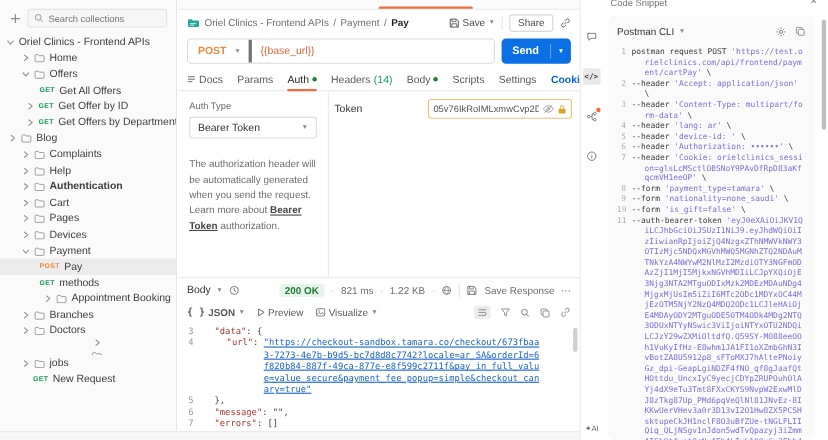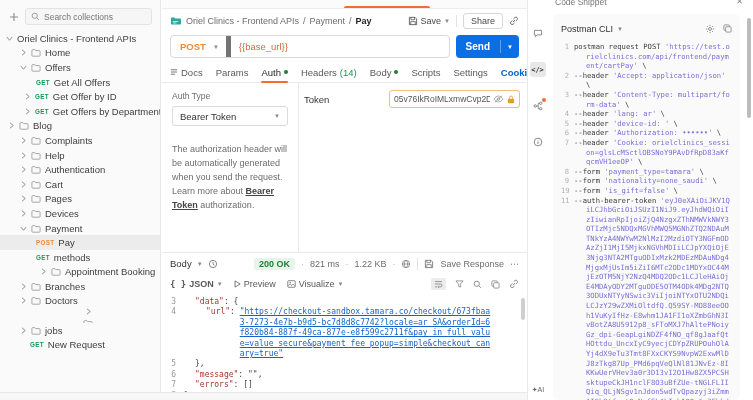--- a/index.html
+++ b/index.html
@@ -41,21 +41,21 @@
   .vline { width:1px; height:12px; background:#e2e2e2; }
   #share-btn { font-size:9px; color:#4a4a4a; border:1px solid #d8d8d8; border-radius:3px; padding:2px 7px; }
   .caret { font-size:6px; color:#8a8a8a; }
 
   #reqrow { display:flex; align-items:center; gap:6px; padding:2px 8px 4px; }
   #url-box { flex:1; display:flex; align-items:center; height:23px; border:1px solid #d9d9d9;
              border-radius:4px; background:#fff; overflow:hidden; }
   #req-method { font-size:9.5px; font-weight:bold; color:var(--method-post); padding:0 7px 0 9px; }
   #url-box .caret { margin-right:7px; }
   #url-text { font-size:9.5px; white-space:nowrap; overflow:hidden; padding-left:8px;
-              border-left:5px solid #737373; height:100%; display:flex; align-items:center; }
+              border-left:3px solid #737373; height:100%; display:flex; align-items:center; }
   #url-var { color:var(--variable-orange); }
   #url-path { color:#333; margin-left:2px; }
   #send-btn { display:flex; align-items:center; height:23px; background:var(--send-blue);
               border-radius:4px; color:#fff; cursor:pointer; }
   #send-btn .lbl { font-size:10px; font-weight:bold; padding:0 10px; }
   #send-btn .sep { width:1px; height:13px; background:rgba(255,255,255,.35); }
   #send-btn .caret { color:#fff; padding:0 6px; }
 
   #tabsrow { display:flex; align-items:center; height:21px; padding:0 8px; gap:13px;
              border-bottom:1px solid #e9e9e9; font-size:9.5px; color:#595959; }
@@ -254,21 +254,21 @@
               <path d="M2.6 1.2 6 4 2.6 6.8" fill="none" stroke="currentColor" stroke-width="1.1" stroke-linecap="round" stroke-linejoin="round"></path>
             </svg>
           </span>
           <span class="fold">
             <svg viewBox="0 0 12 11" width="10" height="9">
               <path d="M1 3c0-.6.4-1 1-1h2.6l1 1.2H10c.6 0 1 .4 1 1V9c0 .6-.4 1-1 1H2c-.6 0-1-.4-1-1z" fill="none" stroke="currentColor" stroke-width=".9"></path>
             </svg>
           </span>
           <span>Help</span>
         </div>
-        <div class="trow" style="padding-left: 20px;">
+        <div class="trow" style="padding-left: 20px; font-weight: bold;">
           <span class="chev">
             <svg viewBox="0 0 8 8" width="7" height="7">
               <path d="M2.6 1.2 6 4 2.6 6.8" fill="none" stroke="currentColor" stroke-width="1.1" stroke-linecap="round" stroke-linejoin="round"></path>
             </svg>
           </span>
           <span class="fold">
             <svg viewBox="0 0 12 11" width="10" height="9">
               <path d="M1 3c0-.6.4-1 1-1h2.6l1 1.2H10c.6 0 1 .4 1 1V9c0 .6-.4 1-1 1H2c-.6 0-1-.4-1-1z" fill="none" stroke="currentColor" stroke-width=".9"></path>
             </svg>
           </span>

